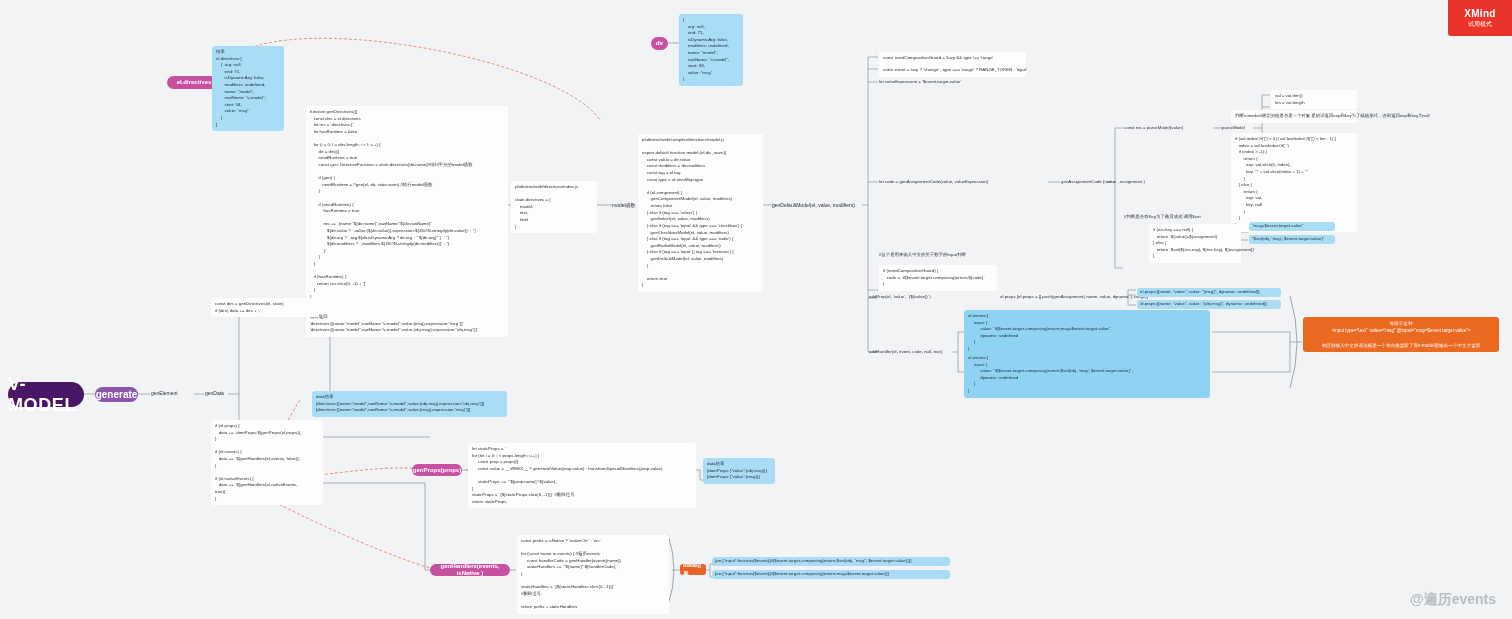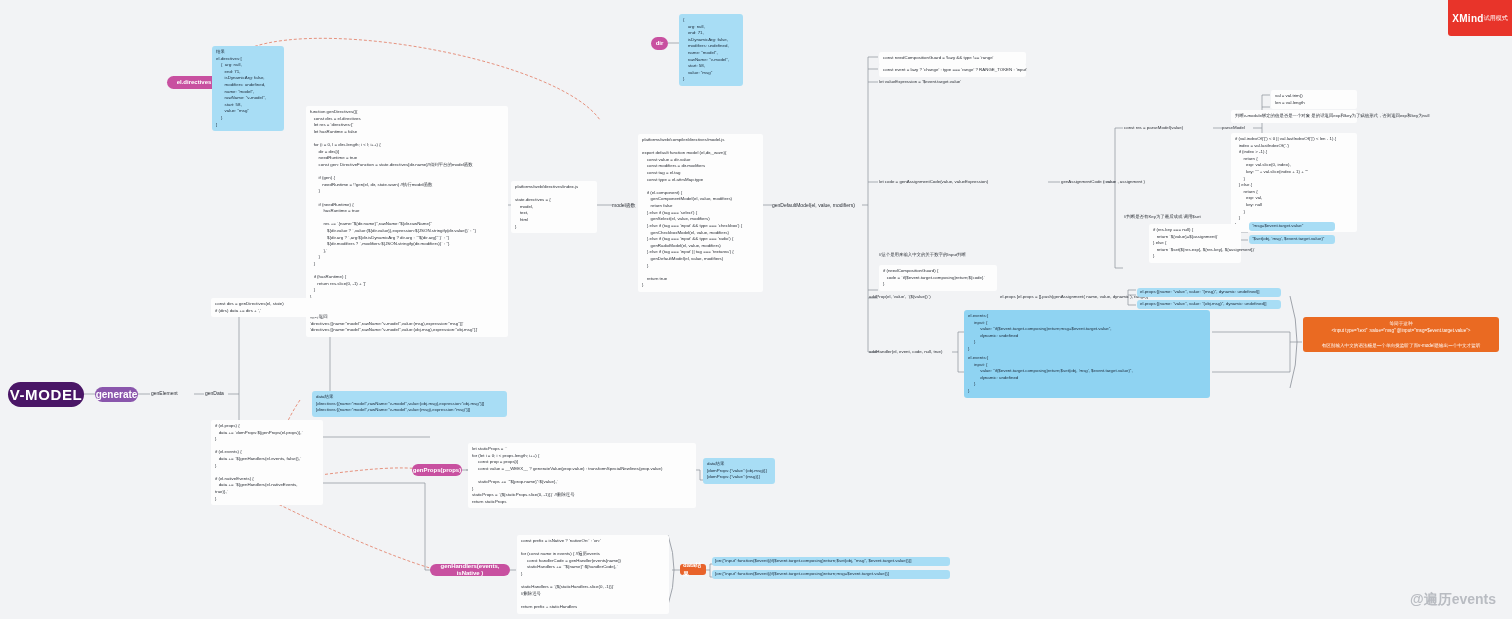--- a/index.html
+++ b/index.html
@@ -10,21 +10,21 @@
     overflow: hidden;
   }
   #canvas { position: relative; width: 1512px; height: 619px; background: #f2f3f5; }
 
   .node { position: absolute; }
 
   
   .root {
     background: #4a1666; color: #fff;
     border-radius: 16px;
-    font-weight: bold; font-size: 15px; letter-spacing: .6px;
+    font-weight: bold; font-size: 18px; letter-spacing: .6px;
     display: flex; align-items: center; justify-content: center;
   }
   
   .pill-purple {
     background: #8a56ac; color: #fff;
     border-radius: 10px;
     font-size: 10px; font-weight: bold;
     display: flex; align-items: center; justify-content: center;
   }
   .pill-pink {
@@ -66,21 +66,21 @@
     text-align: center;
   }
   
   .svg-layer { position: absolute; inset: 0; width: 1512px; height: 619px; pointer-events: none; }
 
   
   .xmind-badge {
     position: absolute; top: 0; right: 0;
     width: 64px; height: 36px;
     background: #e8342a; color: #fff;
-    display: flex; 
+    display: flex; flex-direction: column;
     align-items: center; justify-content: center;
     border-bottom-left-radius: 3px;
   }
   .xmind-badge .t1 { font-size: 10px; font-weight: bold; letter-spacing: .3px; }
   .xmind-badge .t2 { font-size: 6px; margin-top: 1px; }
 
   .watermark {
     position: absolute; right: 16px; bottom: 10px;
     color: #b9bcc2; font-size: 14px; font-weight: bold;
   }

